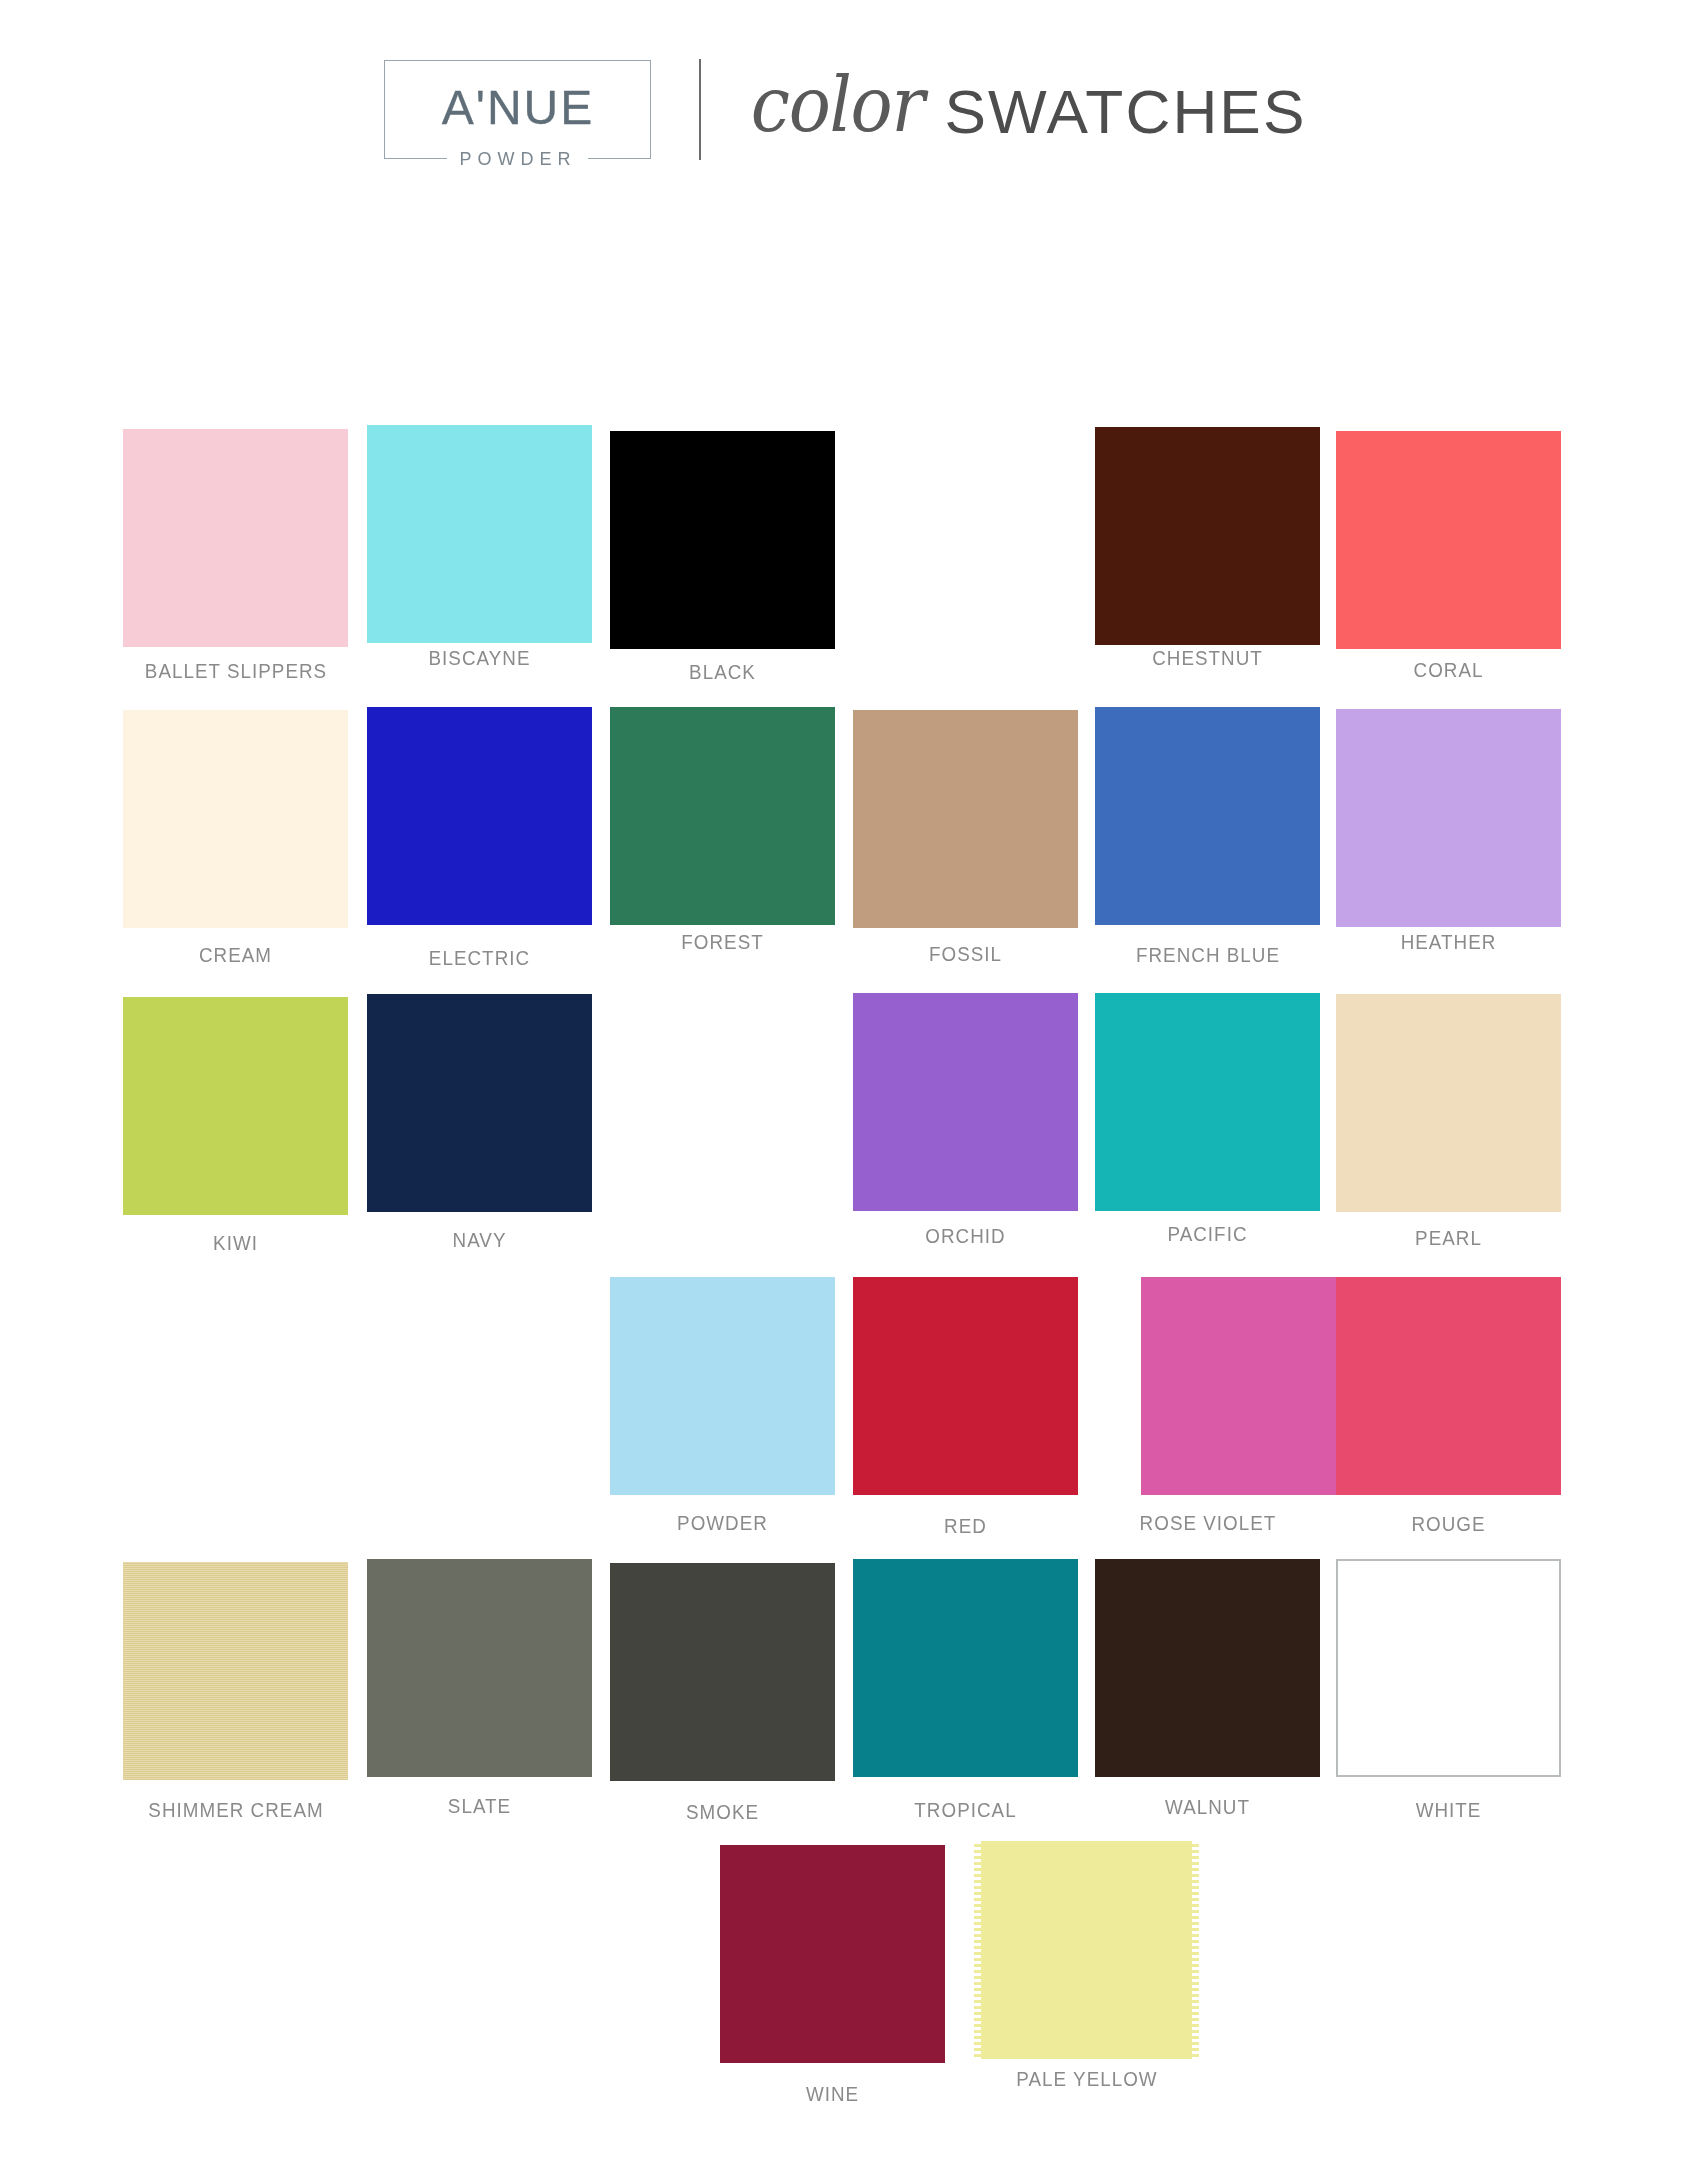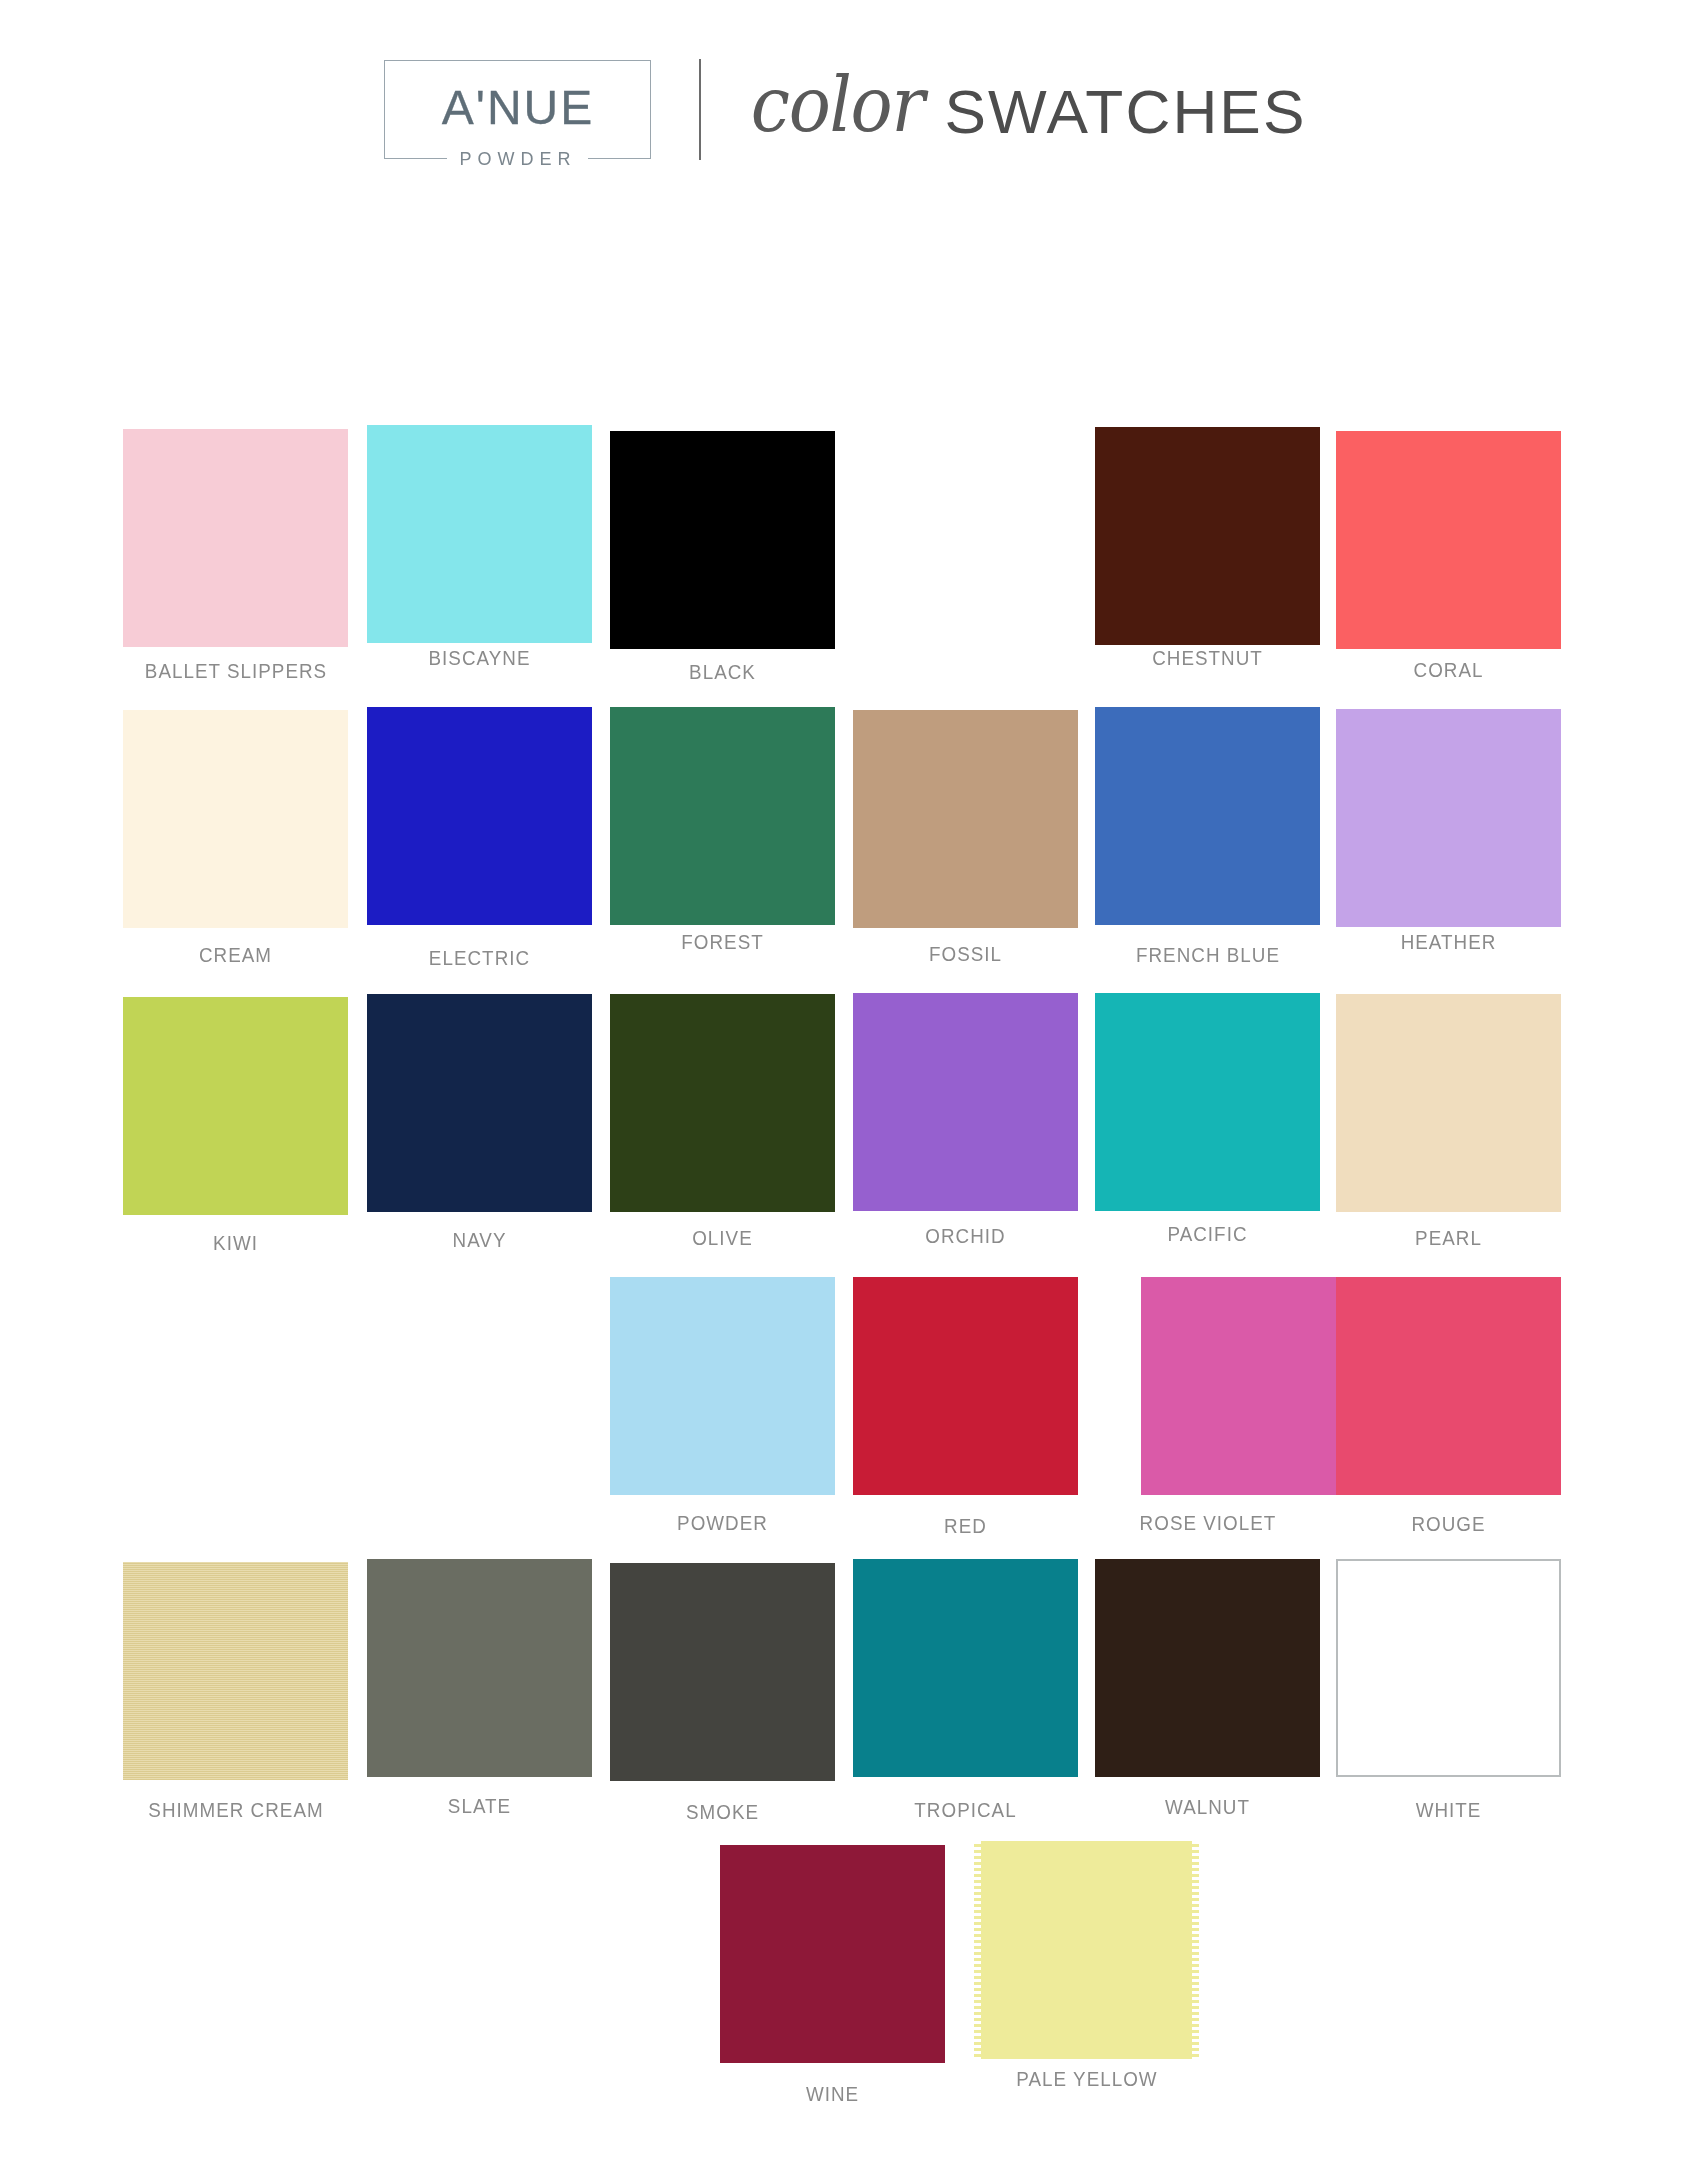--- a/index.html
+++ b/index.html
@@ -228,24 +228,20 @@
     </div>
     <div class="row">
       <div class="cell" style="left: 123px;">
         <div class="swatch" style="margin-top: 18.5px; background: rgb(193, 212, 85);"></div>
         <div class="label" style="top: 254px;">KIWI</div>
       </div>
       <div class="cell" style="left: 367px;">
         <div class="swatch" style="margin-top: 16px; background: rgb(18, 37, 74);"></div>
         <div class="label" style="top: 251px;">NAVY</div>
       </div>
-      <div class="cell" style="left: 610px;">
-        <div class="swatch" style="margin-top: 16px; background: rgb(45, 64, 23);"></div>
-        <div class="label" style="top: 249px;">OLIVE</div>
-      </div>
       <div class="cell" style="left: 853px;">
         <div class="swatch" style="margin-top: 14.6px; background: rgb(150, 96, 207);"></div>
         <div class="label" style="top: 247px;">ORCHID</div>
       </div>
       <div class="cell" style="left: 1095px;">
         <div class="swatch" style="margin-top: 14.6px; background: rgb(21, 181, 181);"></div>
         <div class="label" style="top: 245px;">PACIFIC</div>
       </div>
       <div class="cell" style="left: 1336px;">
         <div class="swatch" style="margin-top: 16px; background: rgb(240, 221, 190);"></div>

